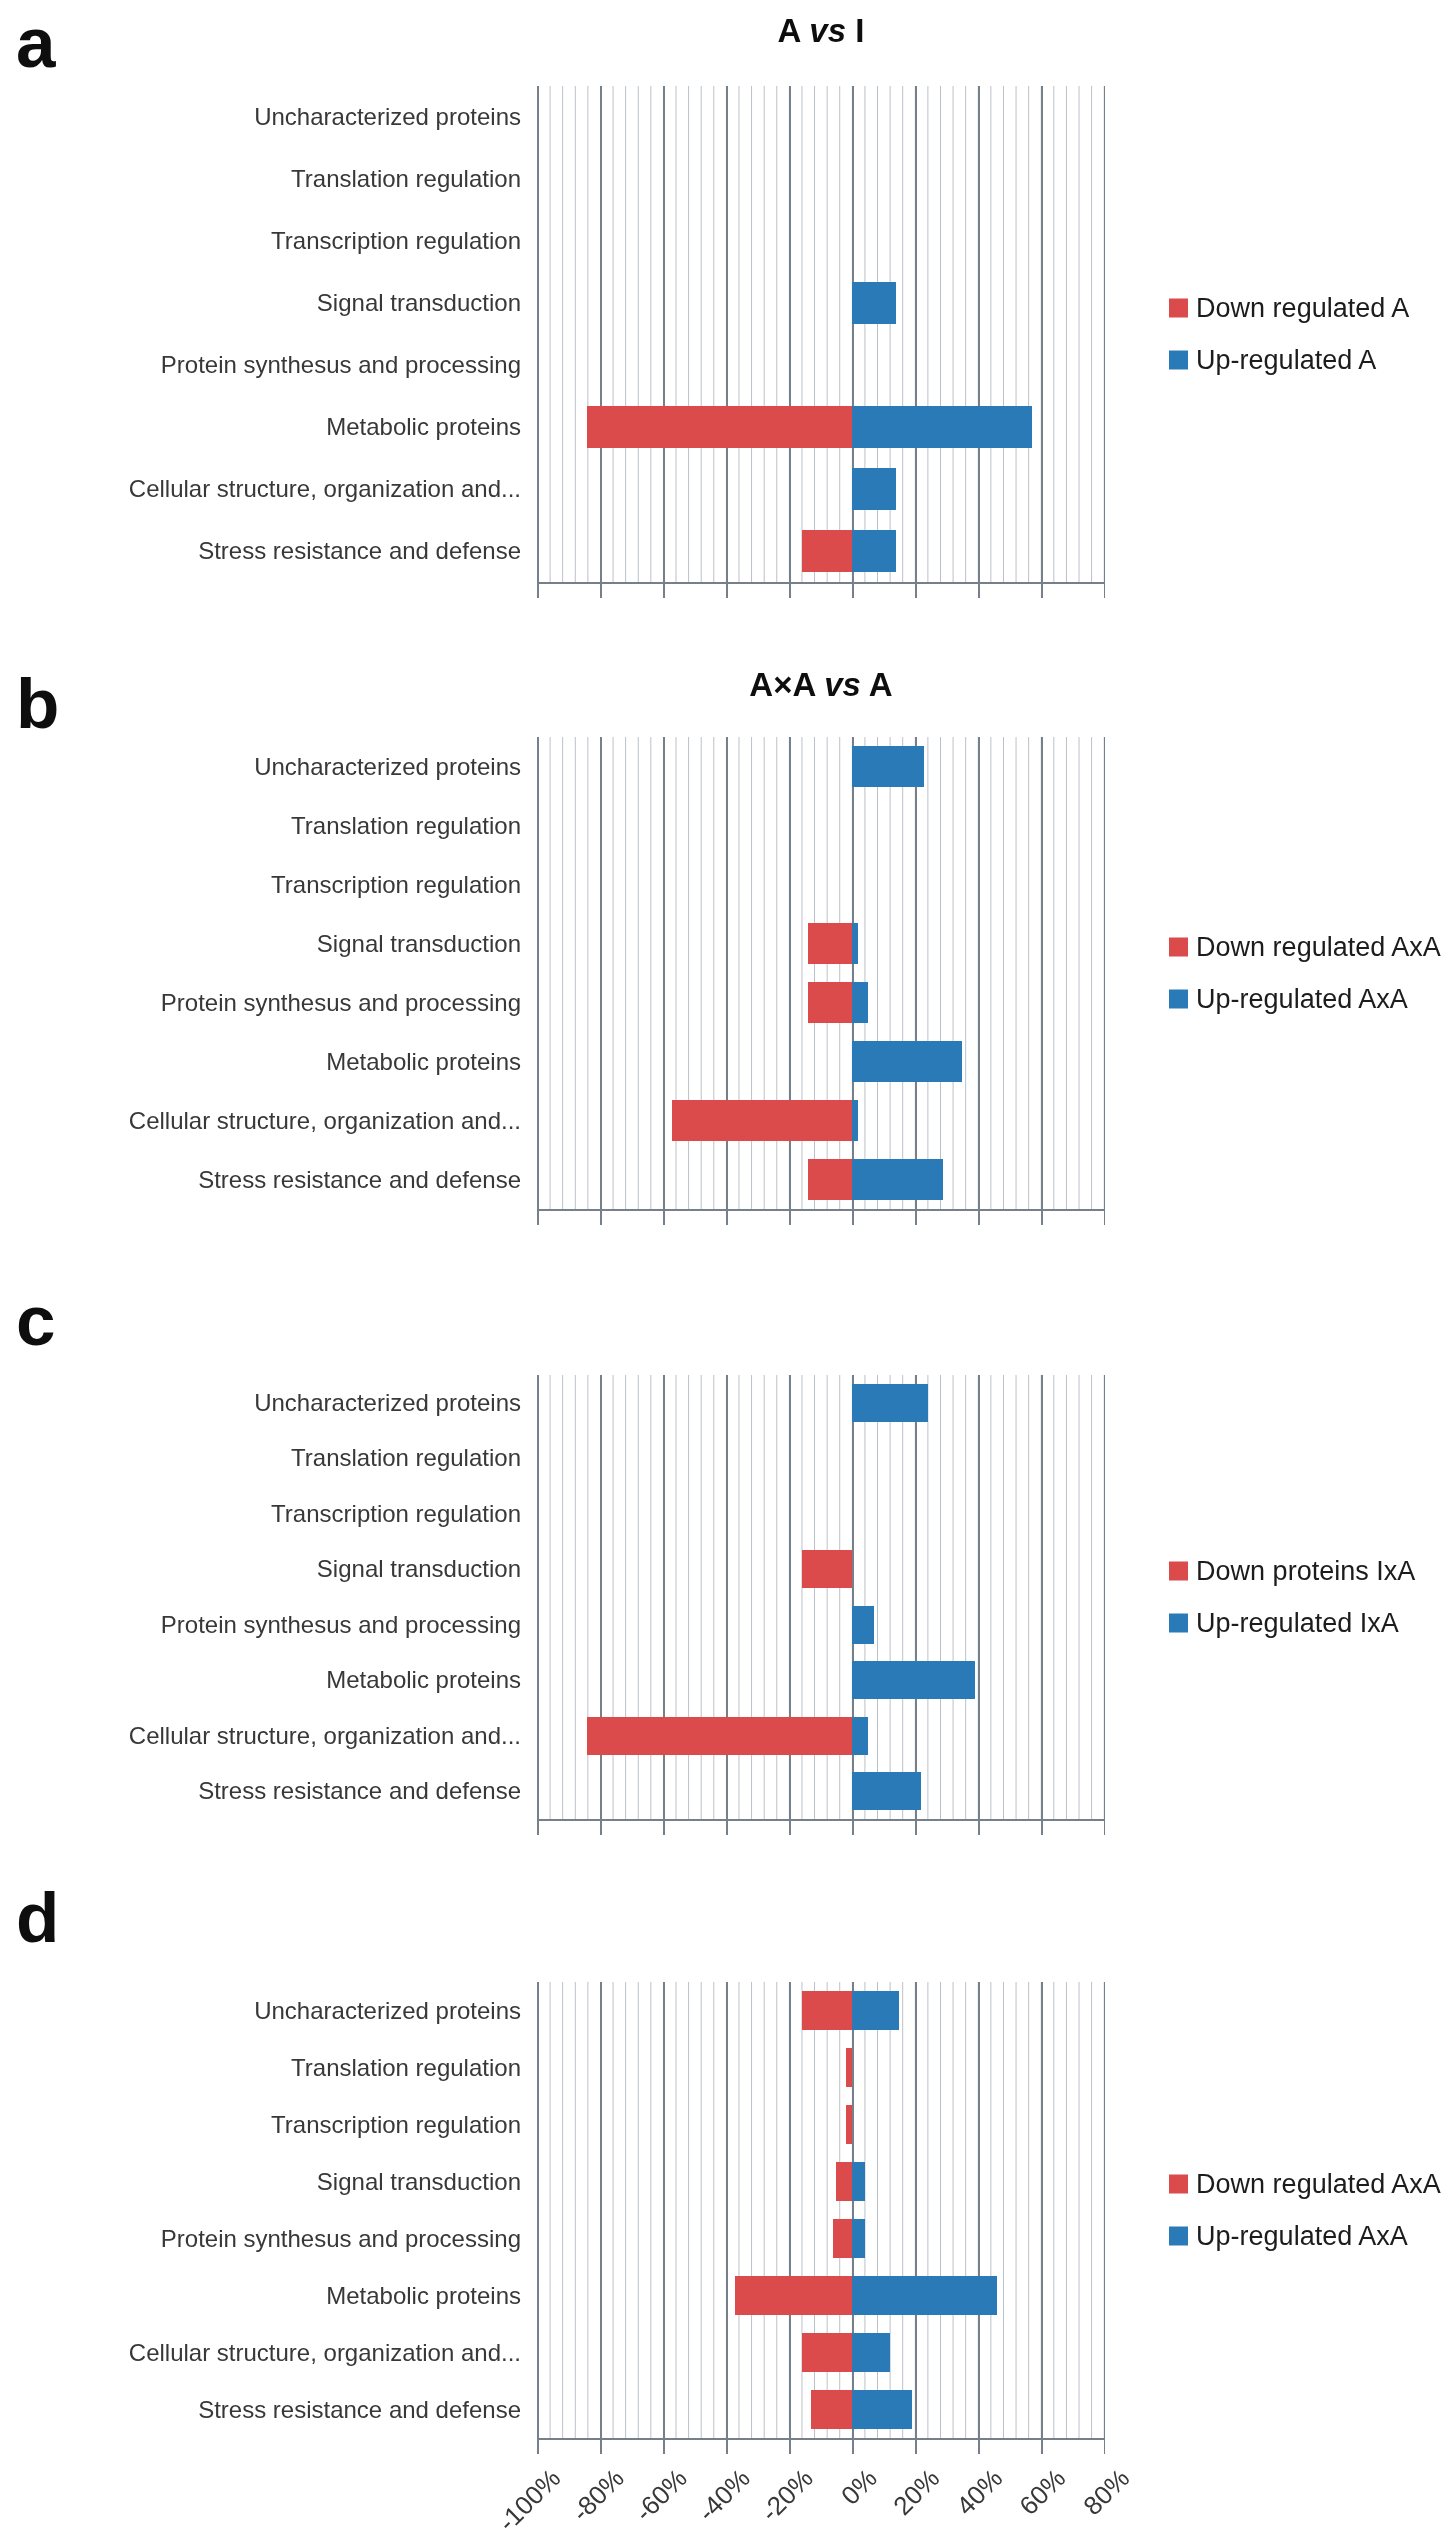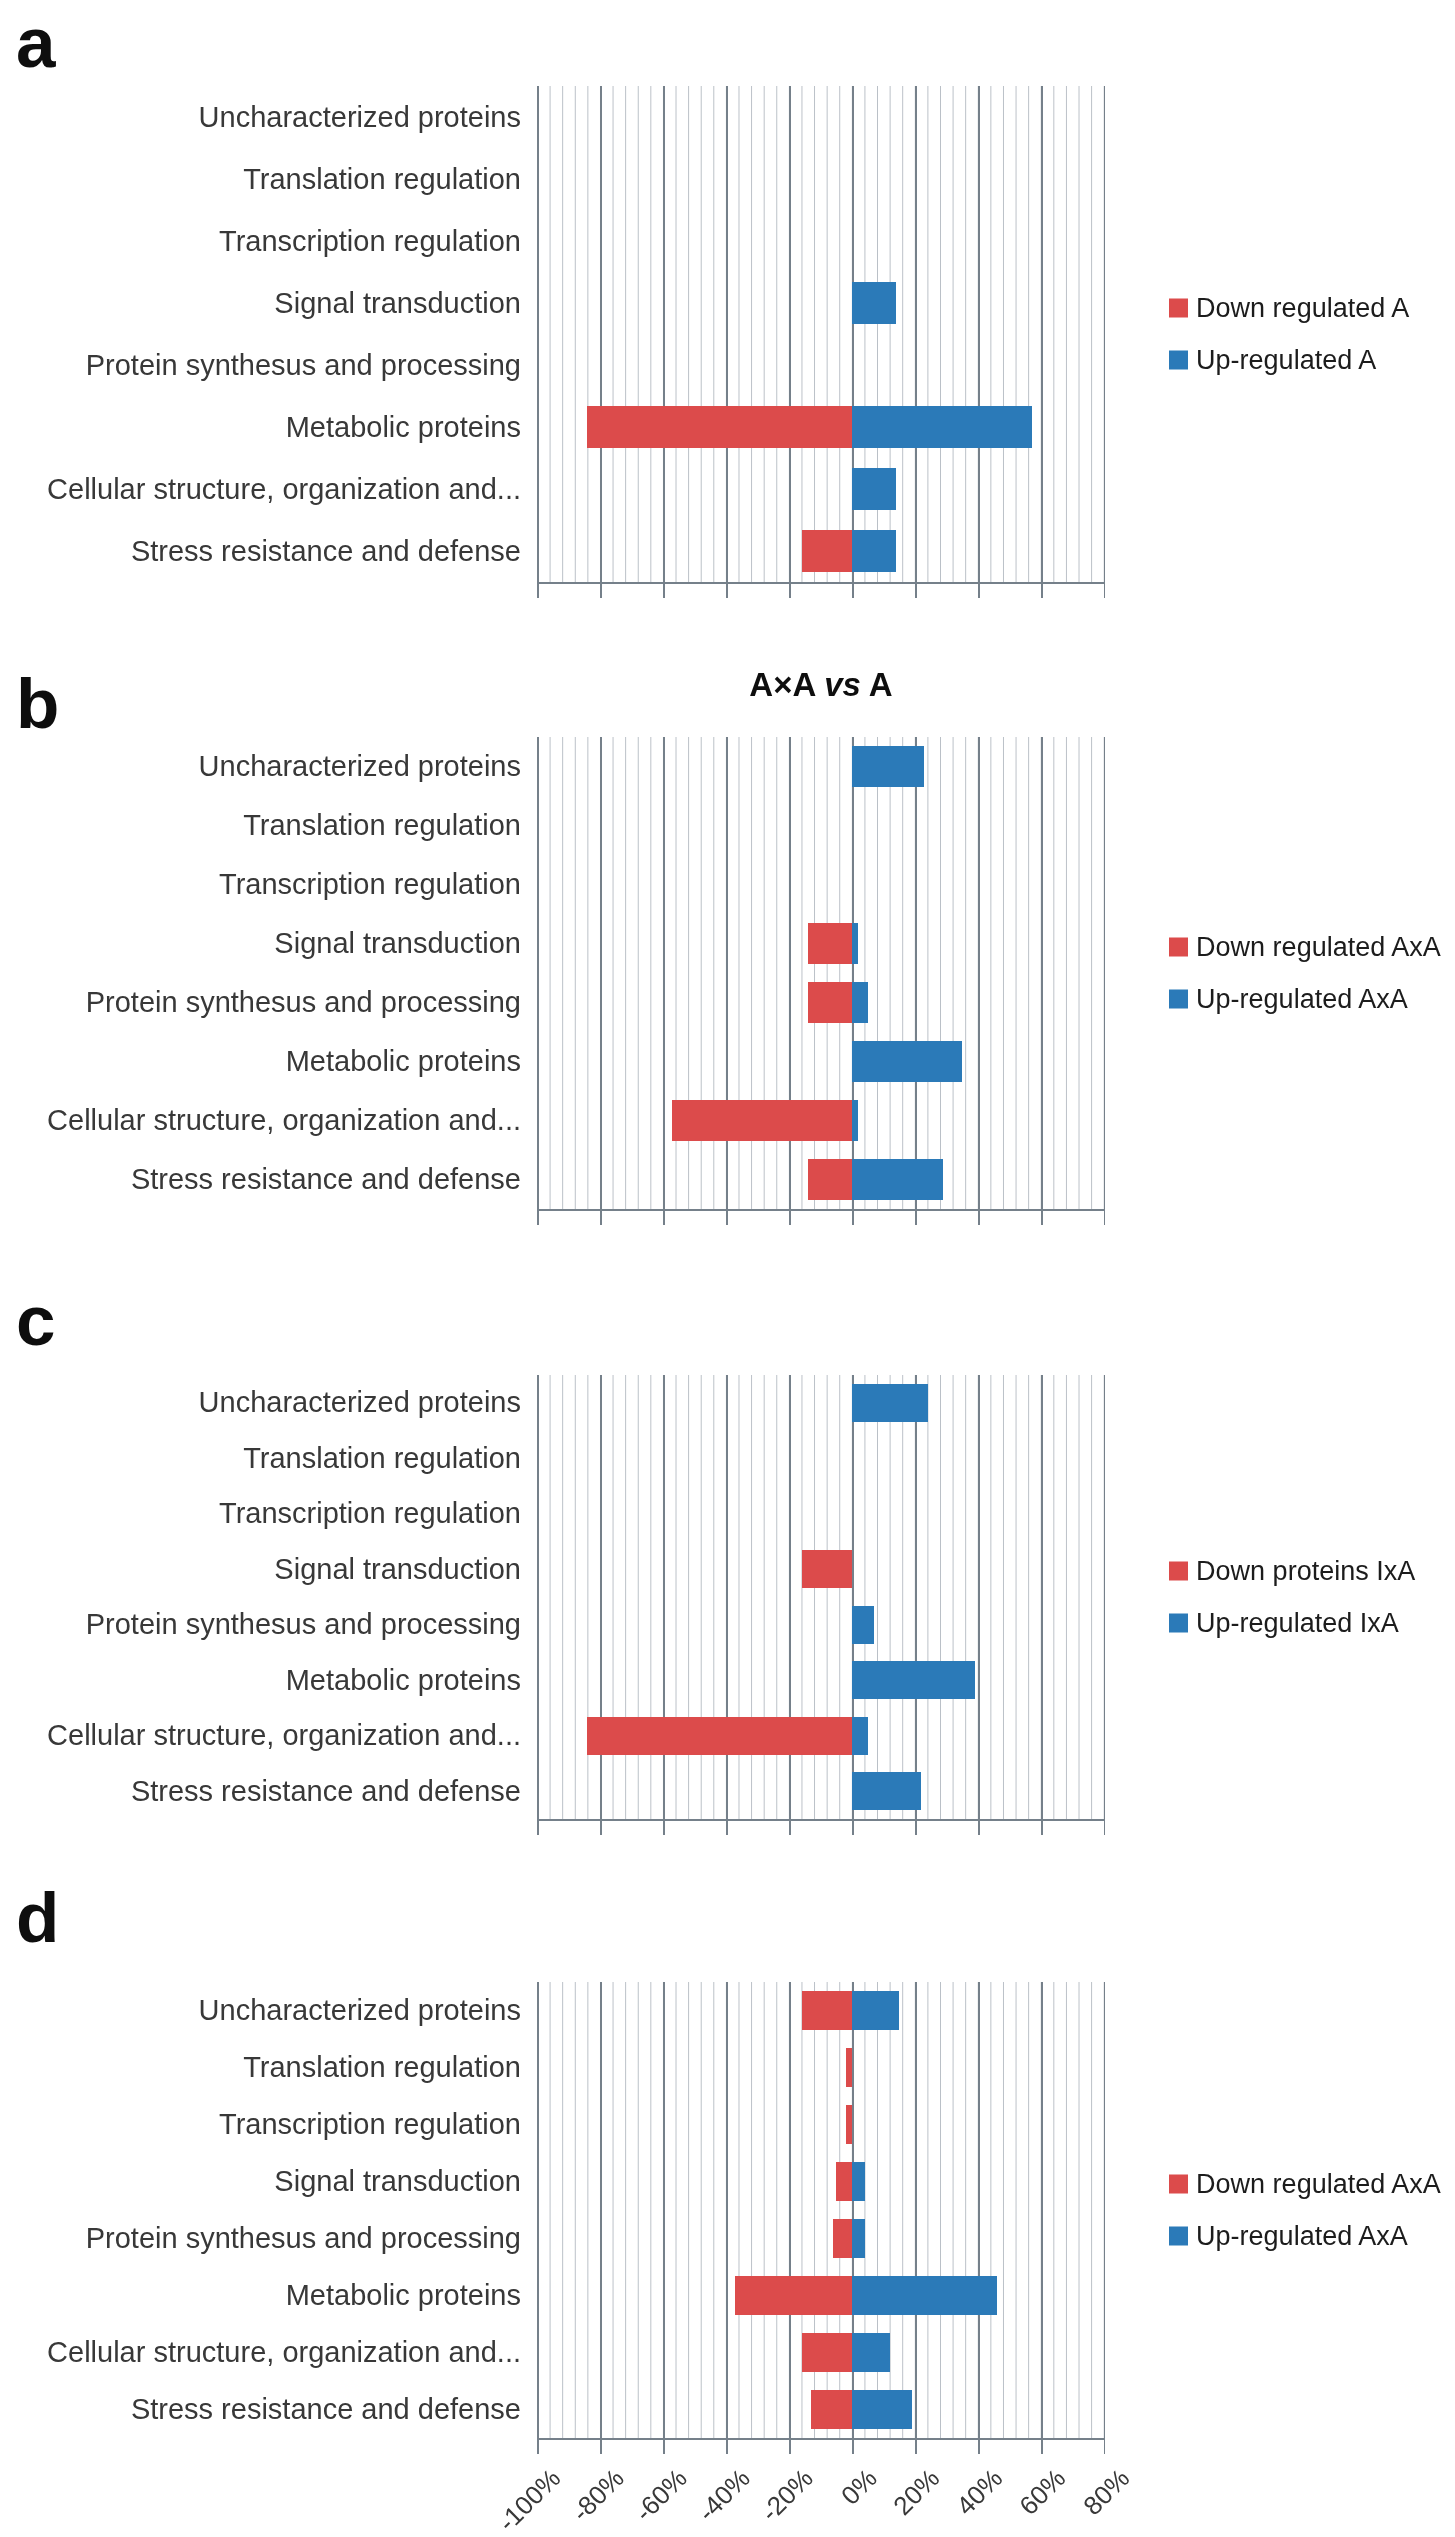--- a/index.html
+++ b/index.html
@@ -27,21 +27,21 @@
     white-space:nowrap;
   }
   .panel-title i{font-style:italic;}
 
   .labels{
     position:absolute;left:0;top:var(--plot-top);width:521px;height:var(--plot-h);
     display:flex;flex-direction:column;
   }
   .cat{
     flex:1;display:flex;align-items:center;justify-content:flex-end;
-    font-size:29px;color:#383838;white-space:nowrap;padding-right:0;
+    font-size:24px;color:#383838;white-space:nowrap;padding-right:0;
   }
 
   .plot{
     position:absolute;left:537px;top:var(--plot-top);width:568px;height:var(--plot-h);
     display:flex;flex-direction:column;
     background-image:
       linear-gradient(to right, var(--gmaj) 0 1.8px, transparent 1.8px 100%),
       linear-gradient(to right, var(--gmin) 0 1.2px, transparent 1.2px 100%);
     background-size:11.111111% 100%, 2.2222222% 100%;
     border-right:1.8px solid var(--gmaj);
@@ -81,20 +81,21 @@
   .swatch.red{background:var(--down);}
   .swatch.blue{background:var(--up);}
 </style>
 </head>
 <body>
 
 <div class="figure">
 
   <section class="panel p-a">
     <div class="panel-letter">a</div>
+    <div class="panel-title"><span>A</span> <i>vs</i> <span>I</span></div>
     <div class="labels">
         <div class="cat">Uncharacterized proteins</div>
         <div class="cat">Translation regulation</div>
         <div class="cat">Transcription regulation</div>
         <div class="cat">Signal transduction</div>
         <div class="cat">Protein synthesus and processing</div>
         <div class="cat">Metabolic proteins</div>
         <div class="cat">Cellular structure, organization and...</div>
         <div class="cat">Stress resistance and defense</div>
       </div>

